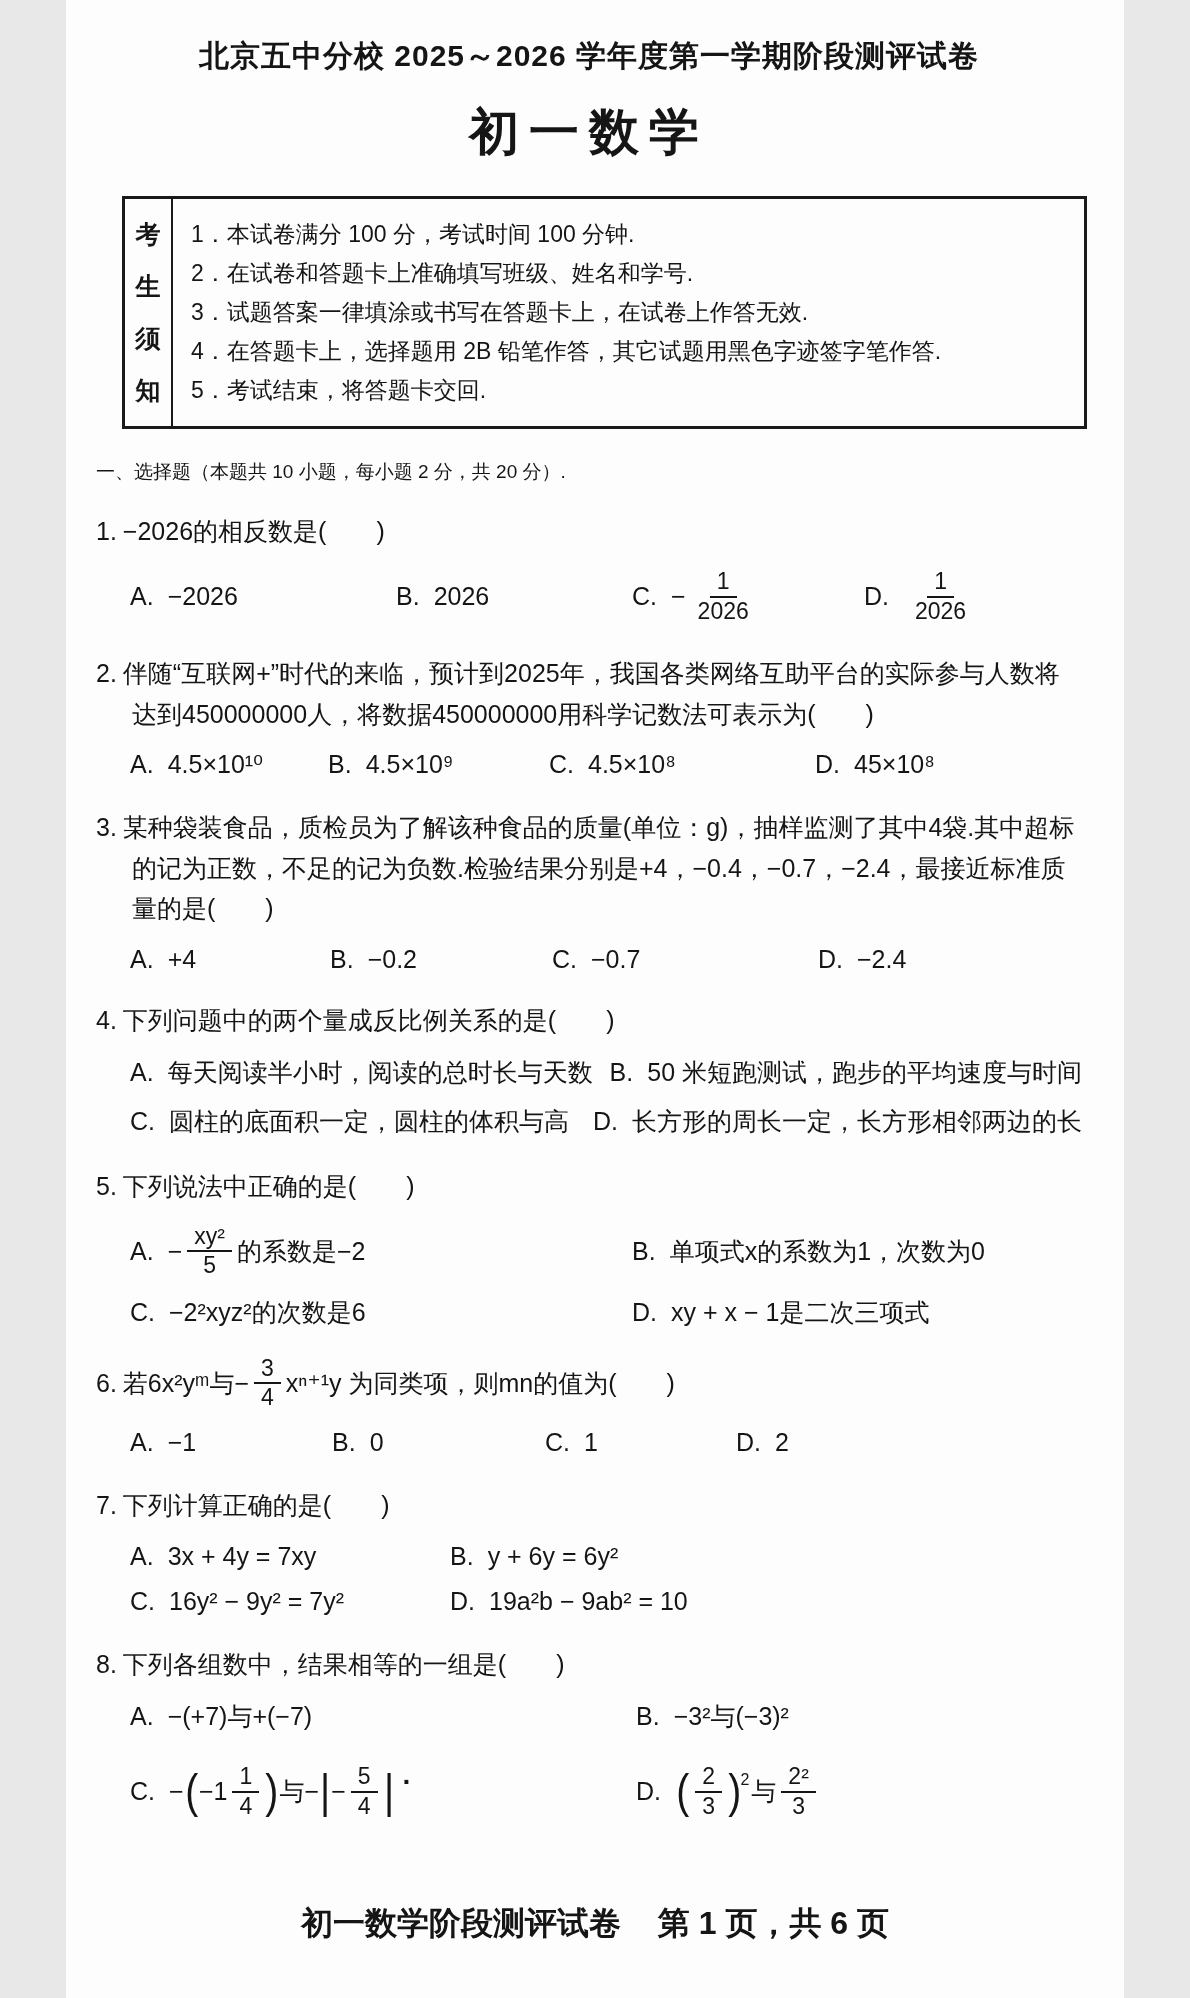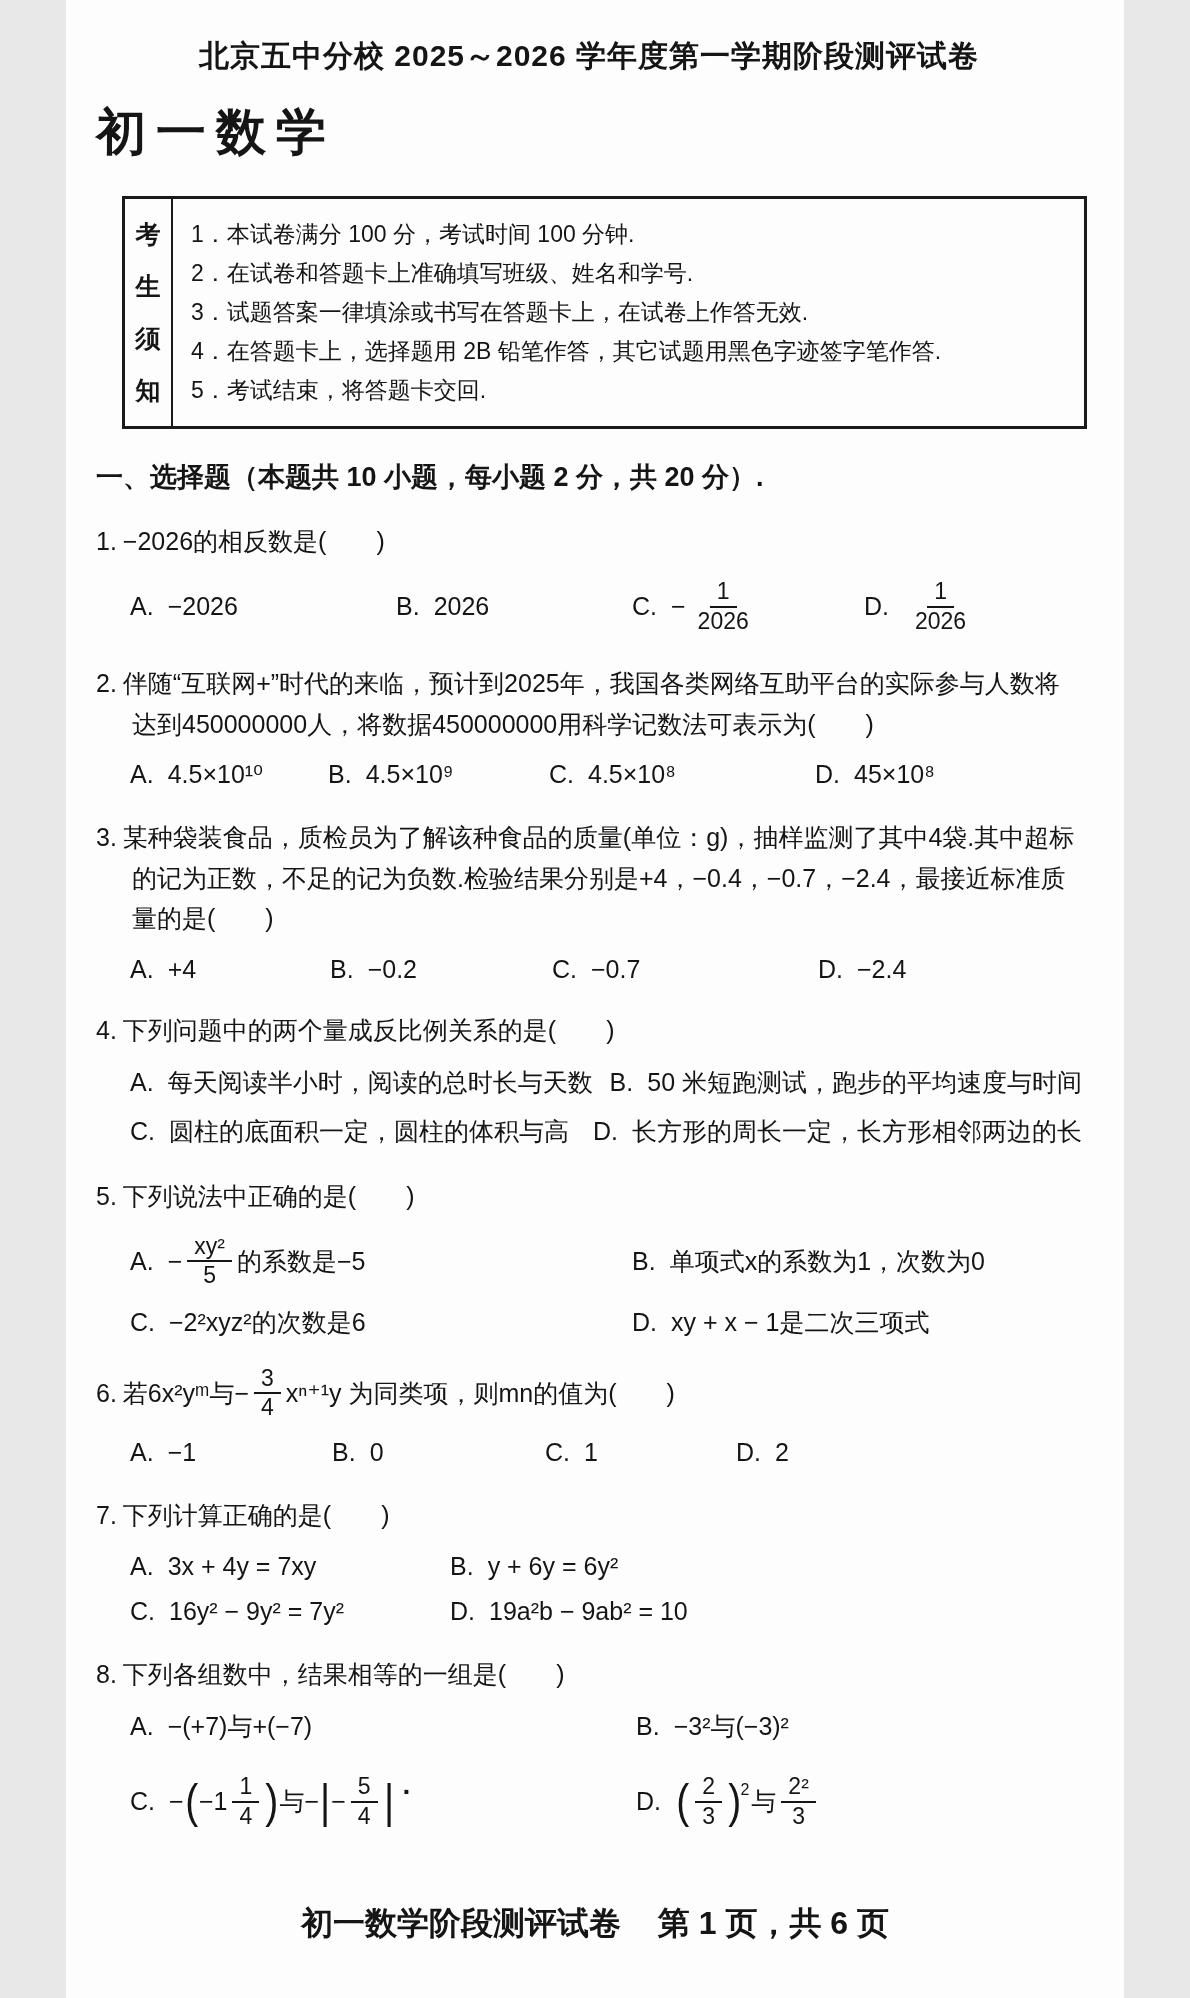--- a/index.html
+++ b/index.html
@@ -16,20 +16,21 @@
     overflow:hidden;
   }
   .title{
     text-align:center;
     font-size:30px;
     font-weight:700;
     letter-spacing:1px;
     margin-top:6px;
   }
   .subtitle{
+    text-align:center;
     font-size:50px;
     font-weight:800;
     letter-spacing:10px;
     margin-top:22px;
   }
   .notice{
     display:flex;
     border:3px solid #1a1a1a;
     margin:30px 0 0 26px;
     width:965px;
@@ -46,22 +47,22 @@
     font-weight:600;
     padding:10px 0;
   }
   .notice-items{
     flex:1;
     padding:16px 14px 16px 18px;
     font-size:23px;
     line-height:1.7;
   }
   .section-heading{
-    font-size:27px;
-    font-weight:700;
+    font-size:19px;
+    font-weight:400;
     margin-top:30px;
   }
   .q{font-size:25px;}
   .q1{margin-top:26px;}
   .q2,.q3,.q5,.q7,.q8{margin-top:28px;}
   .q4,.q6{margin-top:26px;}
   .stem{
     line-height:1.62;
     padding-left:36px;
     text-indent:-36px;
@@ -247,21 +248,21 @@
   <div class="q q5">
     <div class="stem"><span class="qno">5.</span><span>下列说法中正确的是(　　)</span></div>
     <div class="row2">
       <span class="c1 w-q5">
           <span class="olabel">A.</span>
           <span>−</span>
           <span class="frac">
             <span class="num">xy²</span>
             <span class="den">5</span>
           </span>
-          <span>的系数是−5</span>
+          <span>的系数是−2</span>
         </span>
       <span class="c1">
           <span class="olabel">B.</span>
           <span>单项式x的系数为1，次数为0</span>
         </span>
     </div>
     <div class="row2">
       <span class="c1 w-q5">
           <span class="olabel">C.</span>
           <span>−2²xyz²的次数是6</span>

